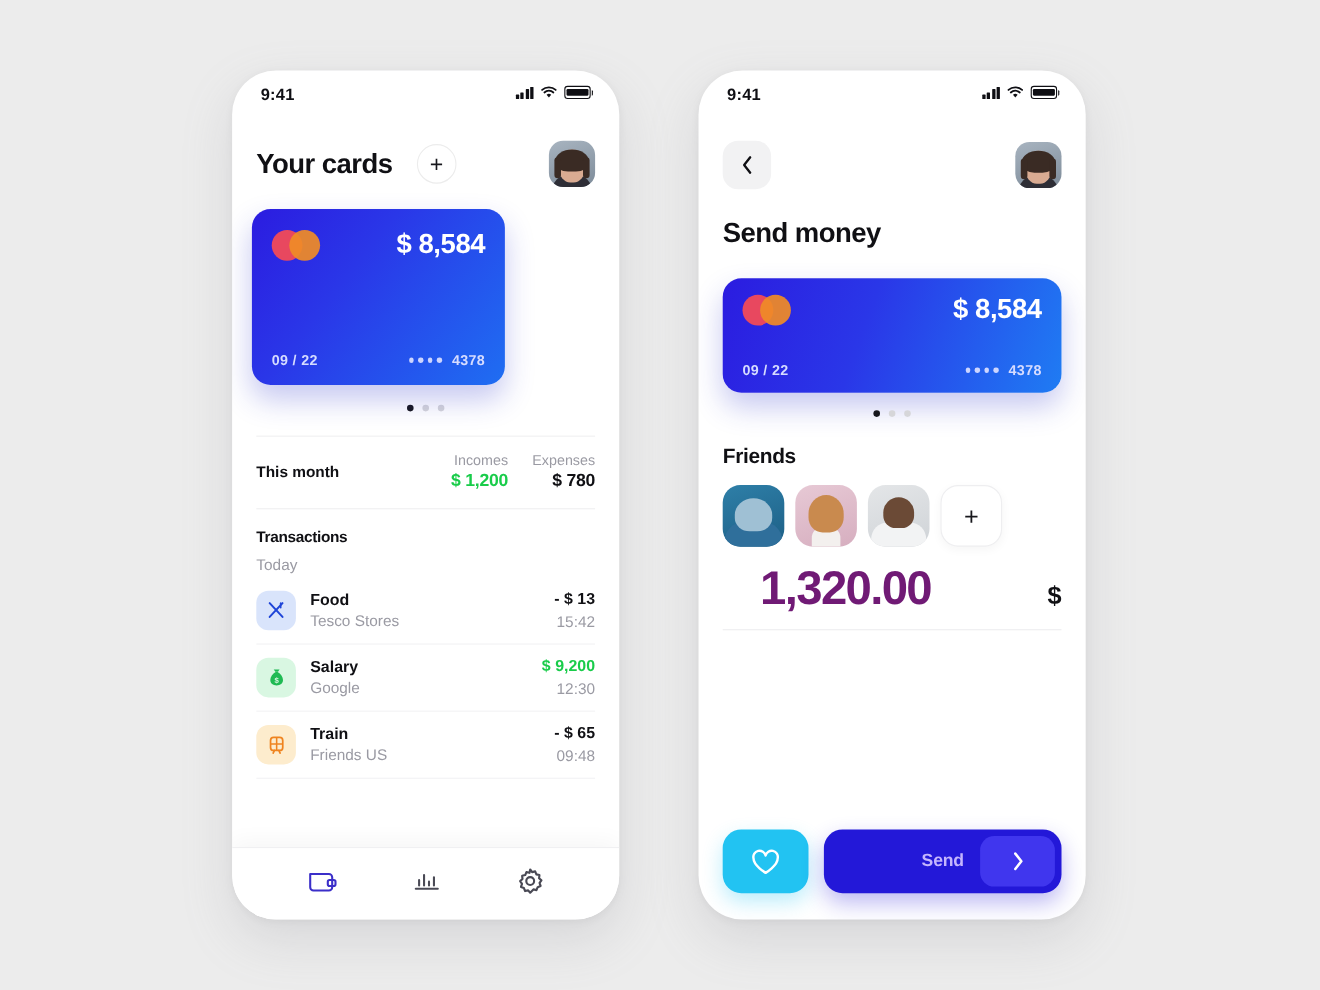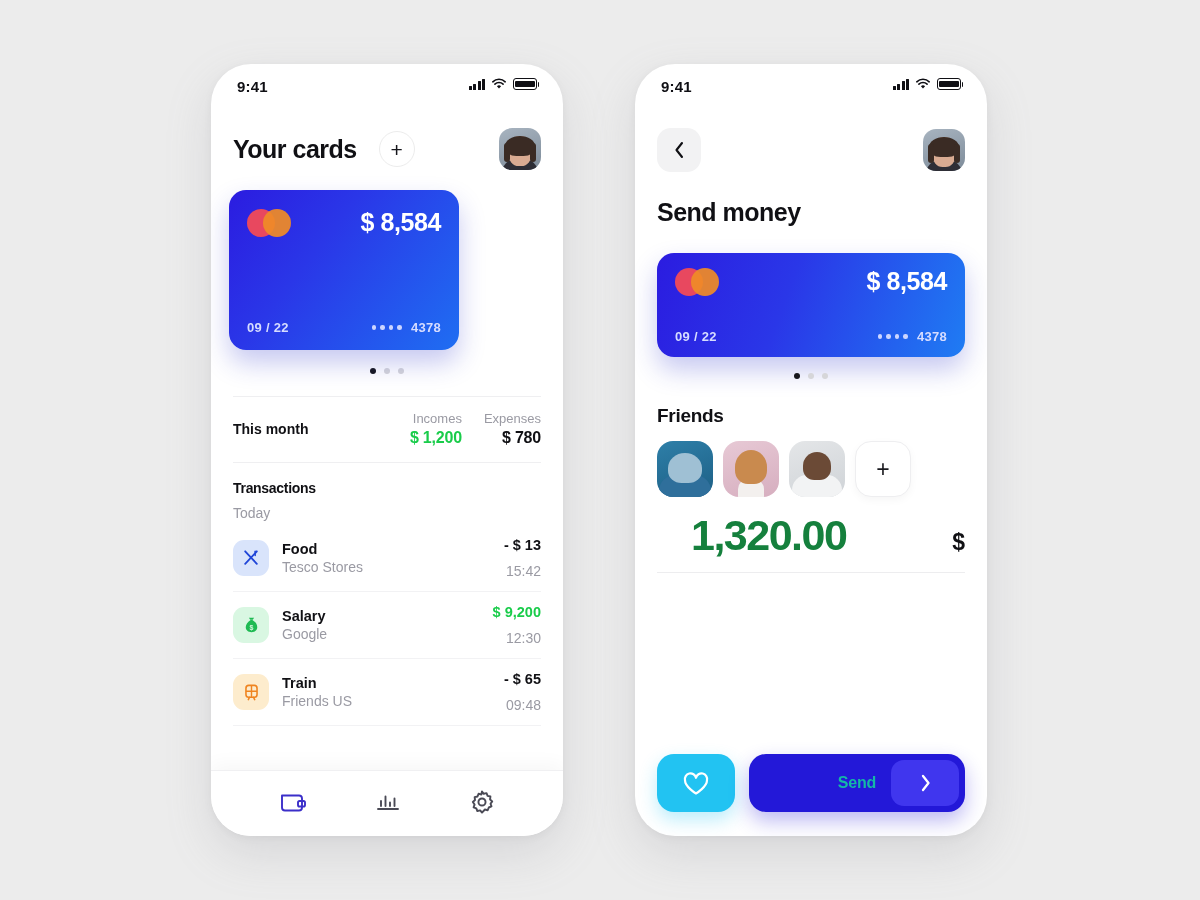--- a/index.html
+++ b/index.html
@@ -135,21 +135,21 @@
             display:flex; align-items:center; justify-content:center; }
   .tx-ico.food   { background:#d9e4fb; }
   .tx-ico.salary { background:#d9f7e2; }
   .tx-ico.train  { background:#fdeccd; }
   .tx-mid { margin-left:13px; }
   .tx-name { font-size:14.5px; font-weight:bold; color:#101014; }
   .tx-sub { font-size:14px; color:#9a9aa3; margin-top:2px; }
   .tx-right { margin-left:auto; text-align:right; }
   .tx-amt { font-size:14.5px; font-weight:bold; color:#101014; white-space:nowrap; }
   .tx-amt.green { color:#19cc4a; }
-  .tx-time { font-size:14px; color:#9a9aa3; margin-top:10px; }
+  .tx-time { font-size:14px; color:#9a9aa3; margin-top:4px; }
 
   
   .tabbar {
     position:absolute; left:0; right:0; bottom:0; height:66px;
     background:#fff; border-top:1px solid #f0f0f2;
     display:flex; align-items:center; justify-content:space-around;
     padding:0 34px; box-shadow:0 -6px 18px rgba(0,0,0,.035);
   }
 
   
@@ -181,40 +181,40 @@
     width:56px; height:56px; border-radius:16px; background:#fff;
     border:1.3px solid #eeeef0; display:flex; align-items:center; justify-content:center;
     font-size:23px; color:#17171c; line-height:1;
     box-shadow:0 3px 9px rgba(0,0,0,.04);
   }
   .amount-row {
     margin:14px 22px 0 22px; display:flex; align-items:baseline;
     border-bottom:1px solid #ededef; padding-bottom:12px;
   }
   .amount-val {
-    font-size:43px; font-weight:bold; color:#15803d;
+    font-size:43px; font-weight:bold; color:#701a75;
     letter-spacing:-1.5px; margin-left:34px;
   }
   .amount-cur { margin-left:auto; font-size:23px; font-weight:bold; color:#101014; }
   .actions {
     position:absolute; left:22px; right:22px; bottom:24px;
     display:flex; gap:14px; align-items:center;
   }
   .fav-btn {
     width:78px; height:58px; border-radius:17px; background:#22c3f2;
     display:flex; align-items:center; justify-content:center;
     box-shadow:0 8px 18px rgba(34,195,242,.3);
   }
   .send-btn {
     flex:1; height:58px; border-radius:17px;
     background:#2318d8; position:relative;
     display:flex; align-items:center; justify-content:center;
     box-shadow:0 9px 20px rgba(35,24,216,.3);
   }
-  .send-label { font-size:16px; font-weight:bold; color:#14b8a6; letter-spacing:-.2px; }
+  .send-label { font-size:16px; font-weight:bold; color:#c4b5fd; letter-spacing:-.2px; }
   .send-chev {
     position:absolute; right:6px; top:6px; bottom:6px; width:68px;
     background:#4036ee; border-radius:13px;
     display:flex; align-items:center; justify-content:center;
   }
 </style>
 </head>
 <body>
 
 <div class="stage">

